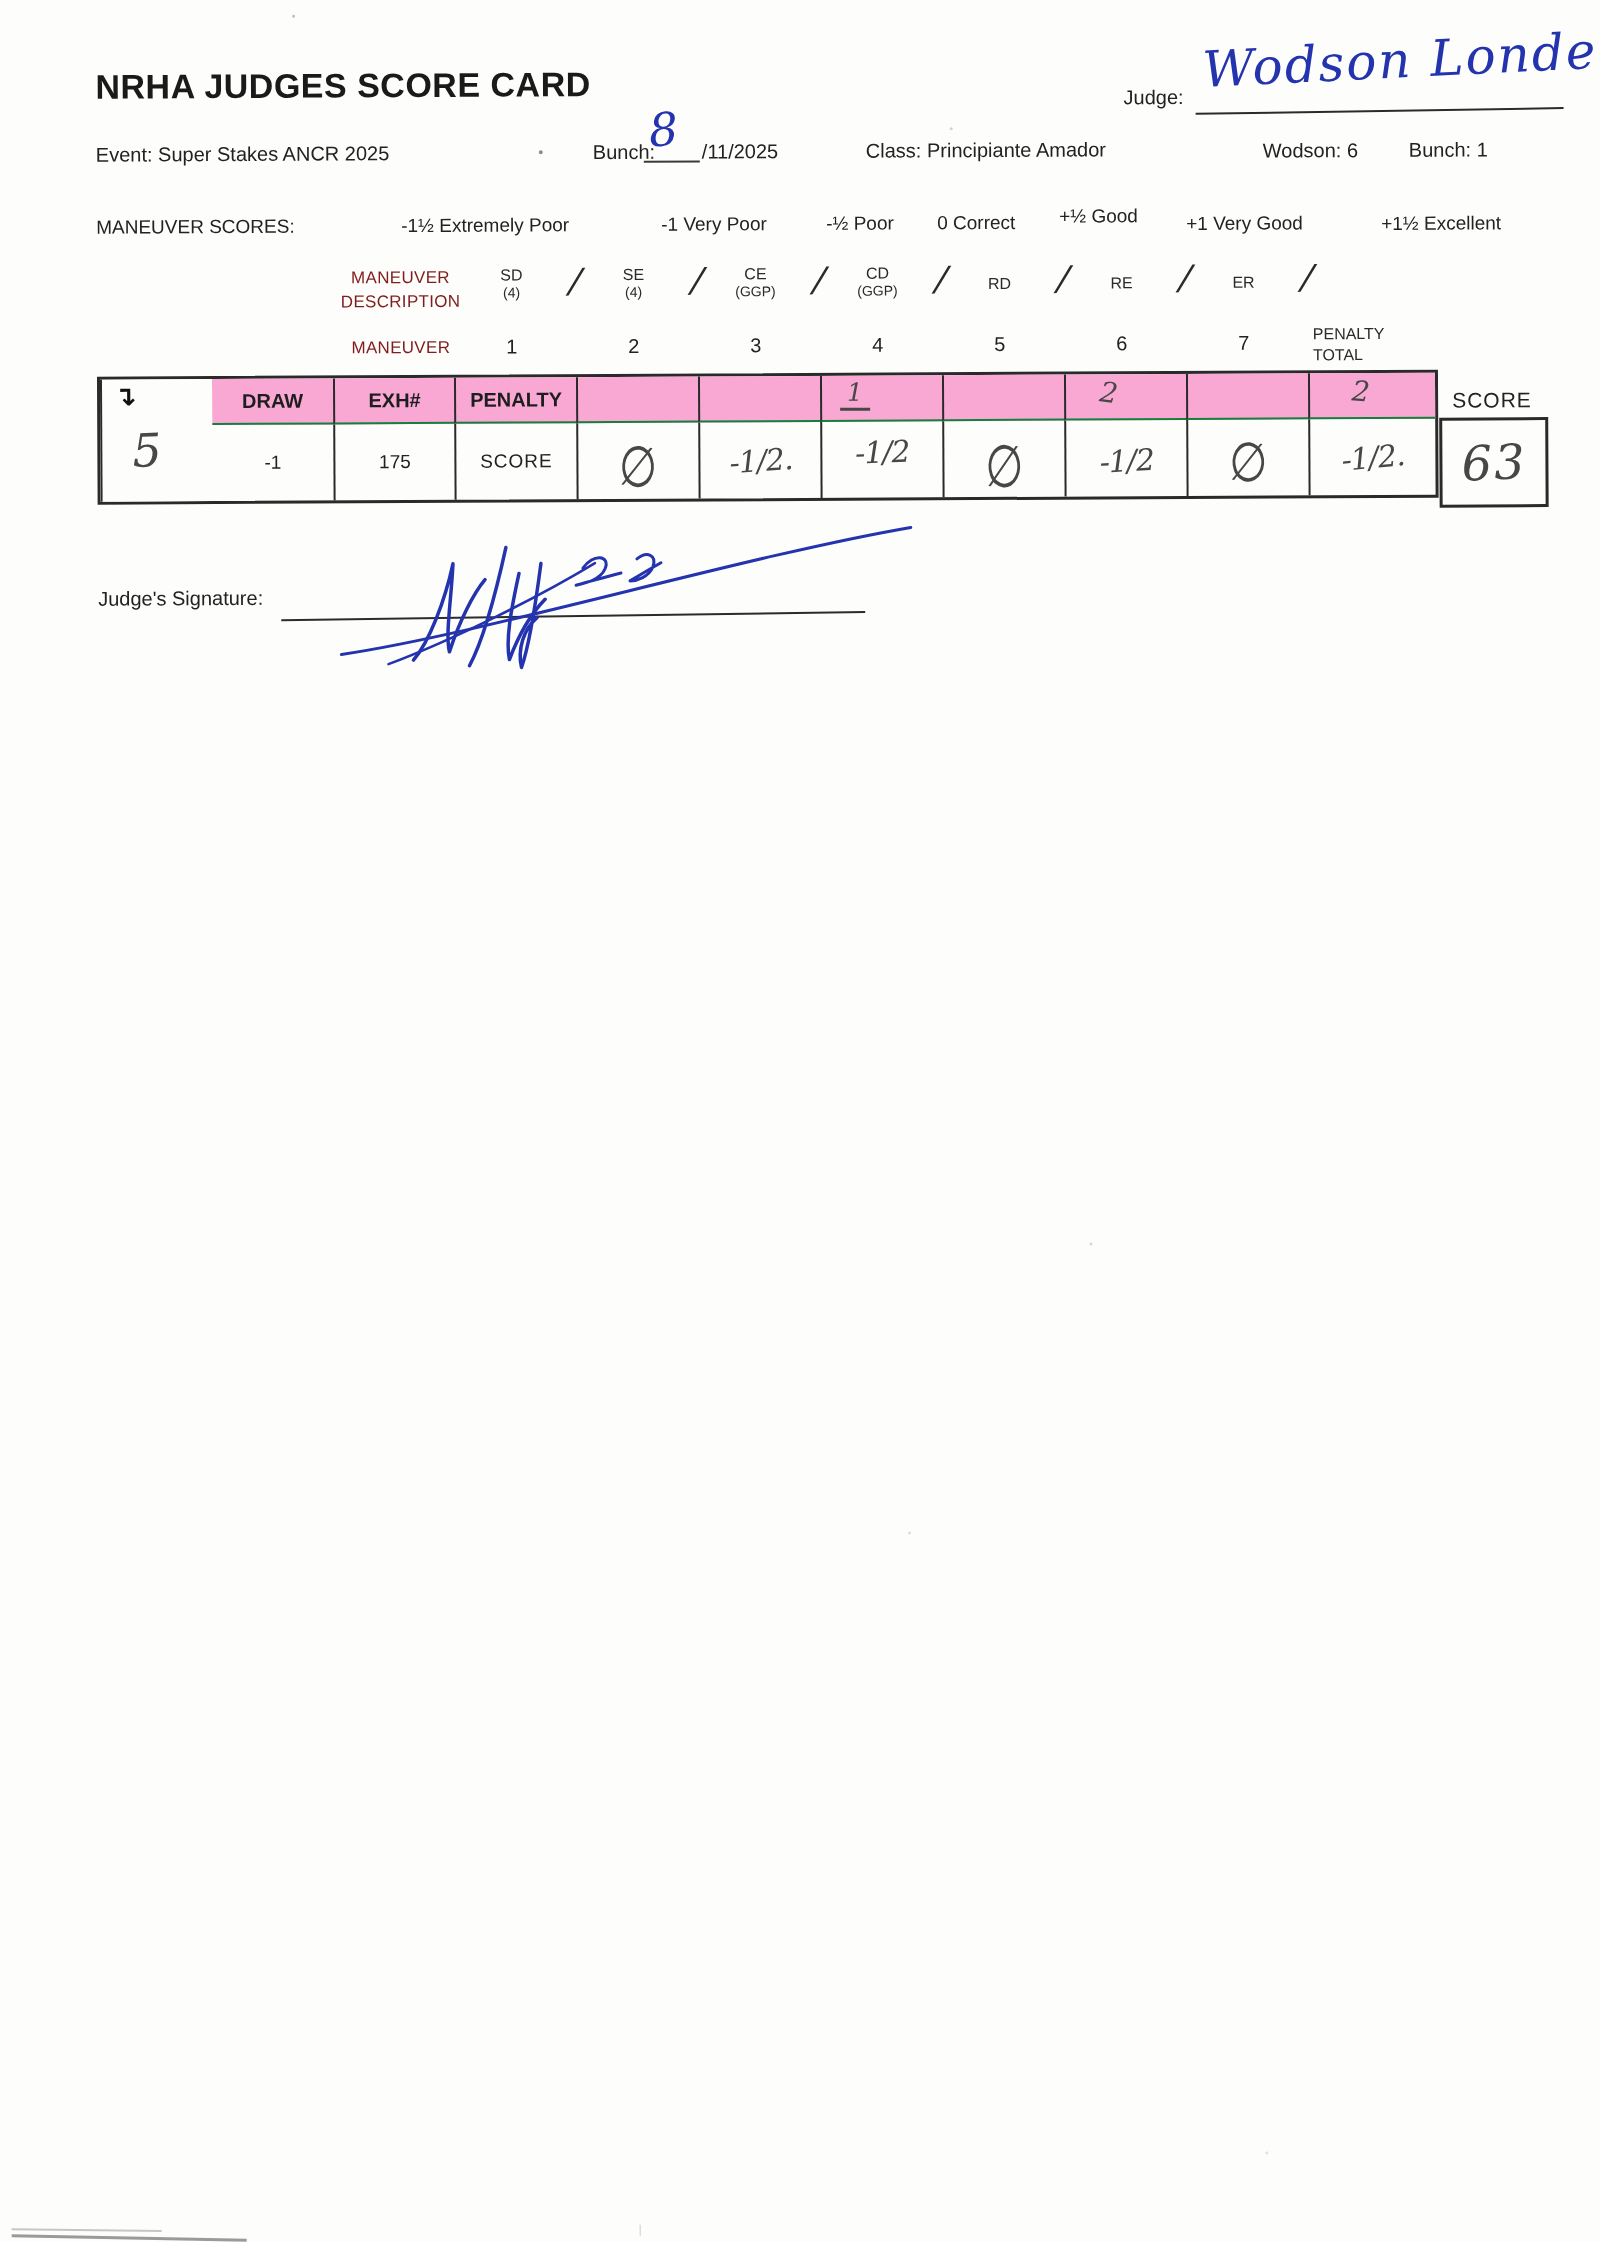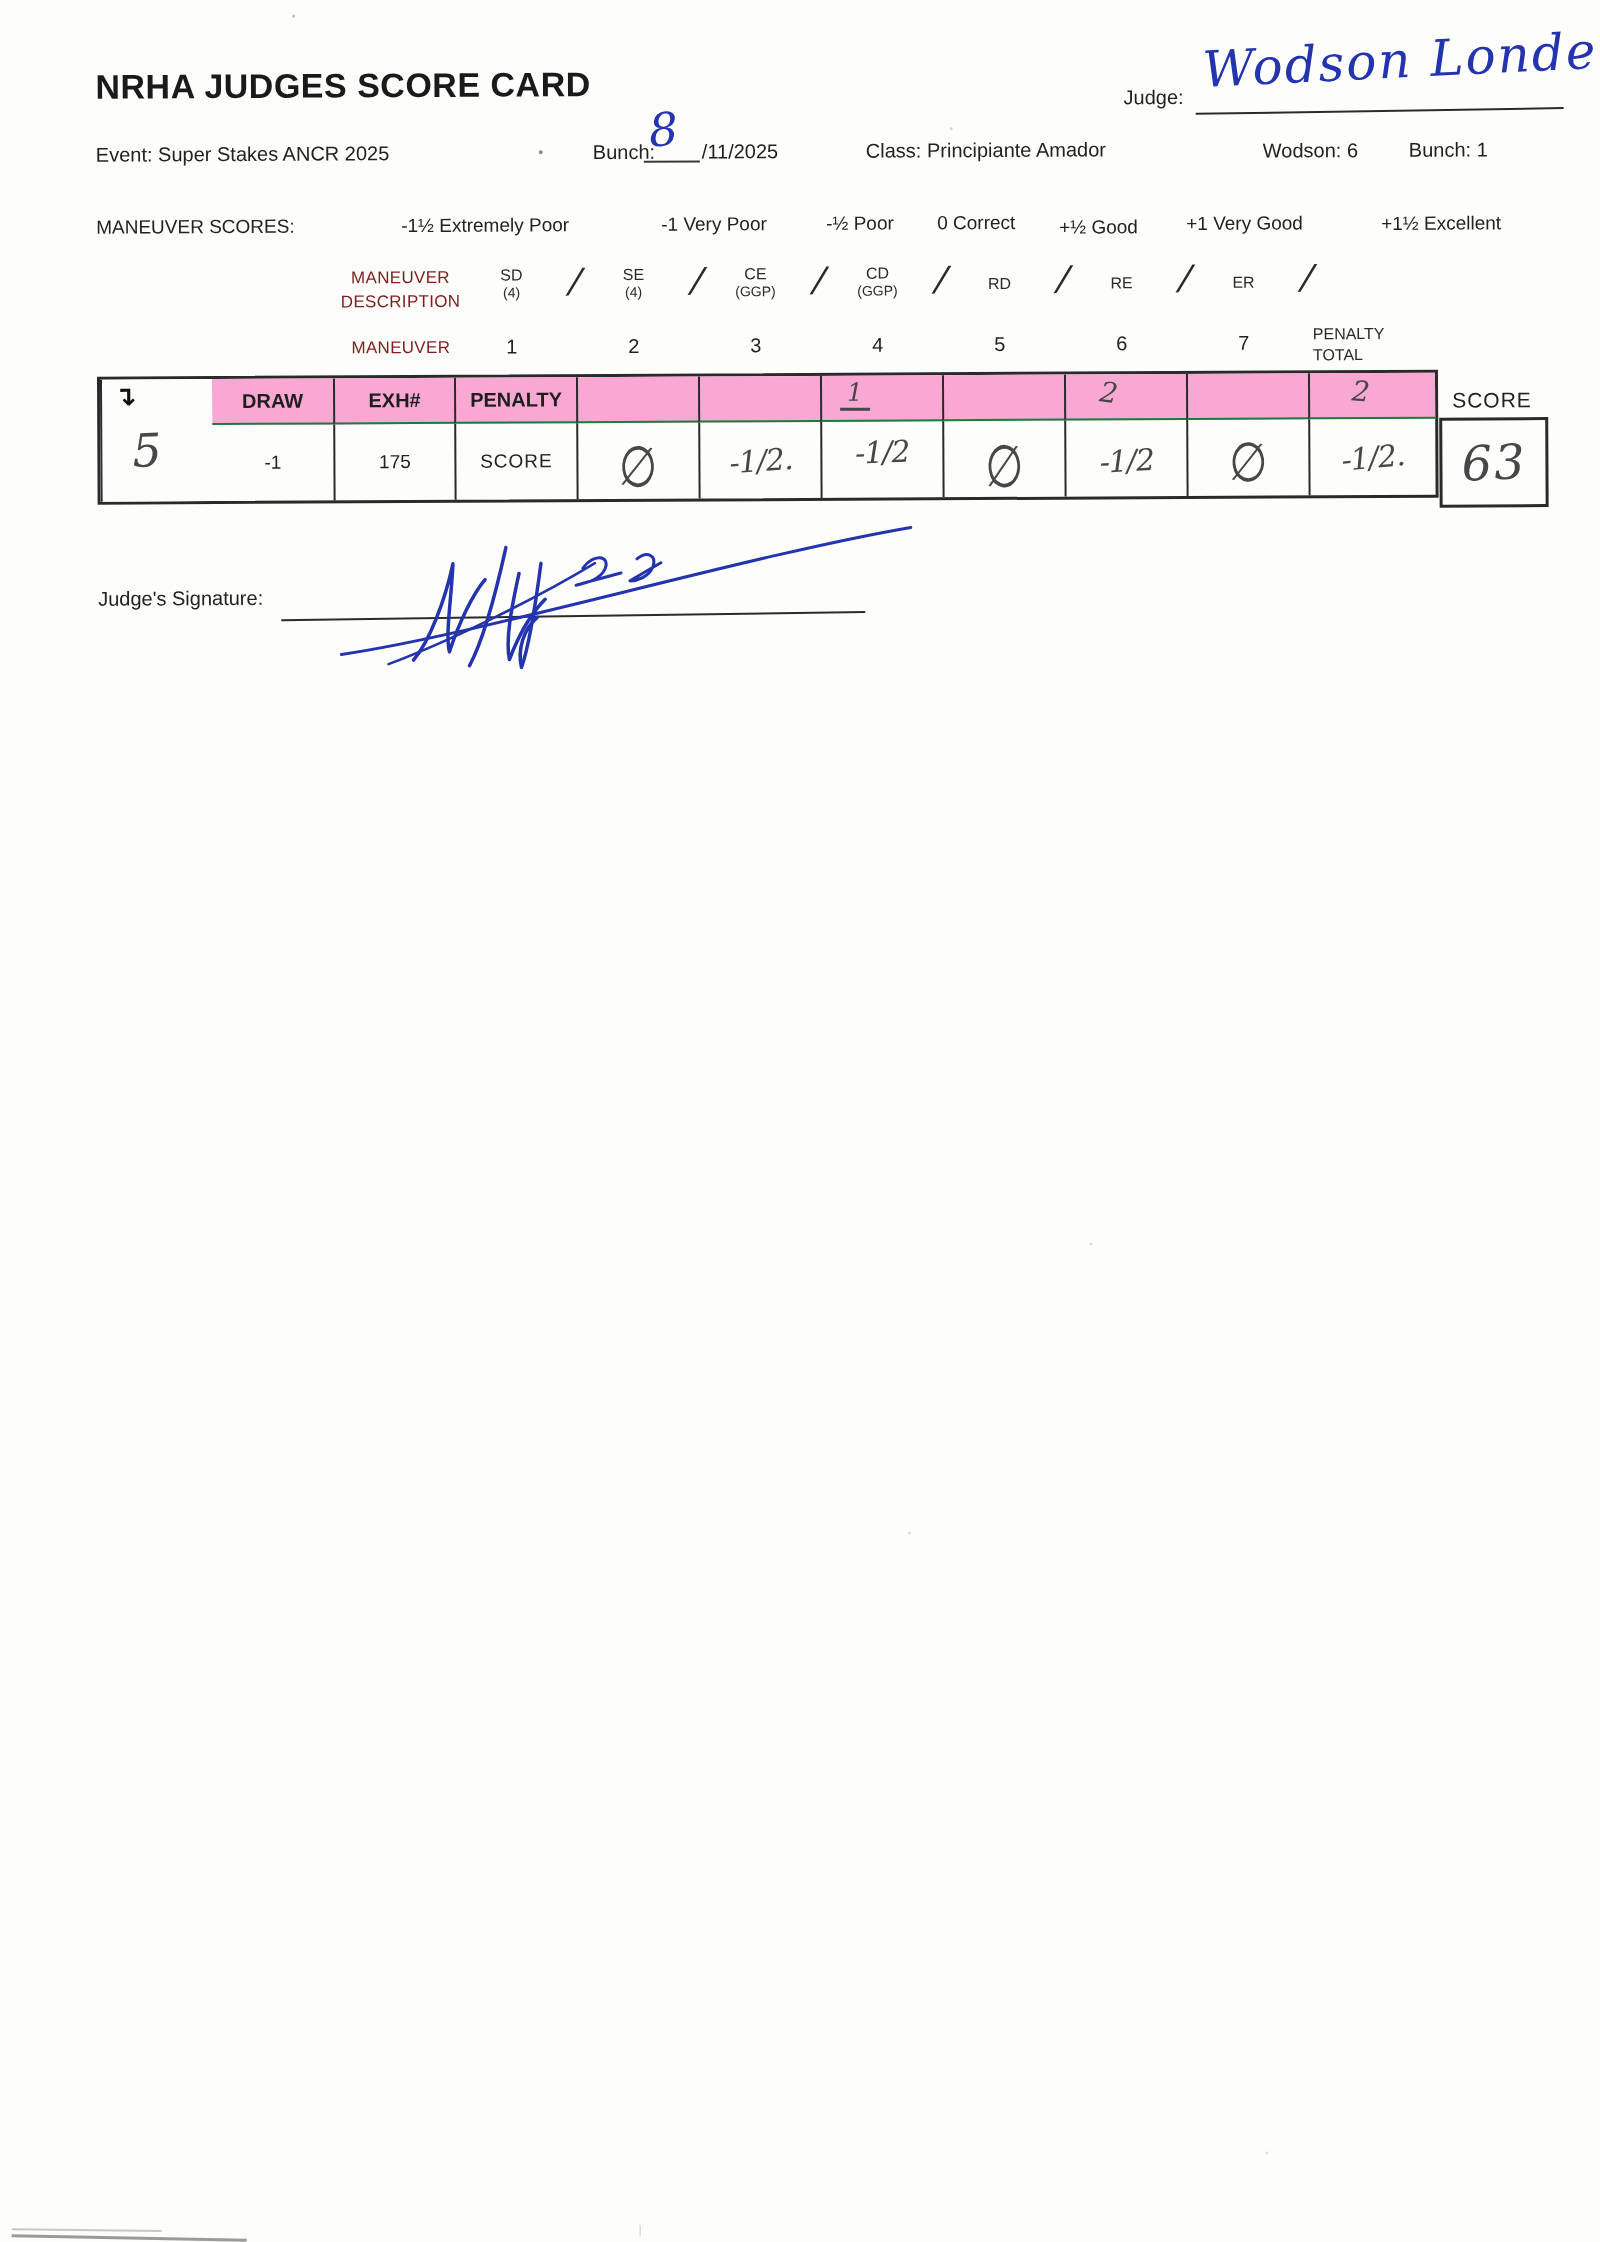--- a/index.html
+++ b/index.html
@@ -89,21 +89,21 @@
 
     <span class="abs lbl" style="left:1262px;top:142px;"><span>Wodson:</span>&nbsp;<span>6</span></span>
 
     <span class="abs lbl" style="left:1408px;top:142px;"><span>Bunch:</span>&nbsp;<span>1</span></span>
 
     <span class="abs legend-item" style="left:95px;top:213px;">MANEUVER SCORES:</span>
     <span class="abs legend-item" style="left:400px;top:213px;">-1½ Extremely Poor</span>
     <span class="abs legend-item" style="left:660px;top:213px;">-1 Very Poor</span>
     <span class="abs legend-item" style="left:825px;top:213px;">-½ Poor</span>
     <span class="abs legend-item" style="left:936px;top:213px;">0 Correct</span>
-    <span class="abs legend-item" style="left:1058px;top:218px;">+½ Good</span>
+    <span class="abs legend-item" style="left:1058px;top:207px;">+½ Good</span>
     <span class="abs legend-item" style="left:1185px;top:215px;">+1 Very Good</span>
     <span class="abs legend-item" style="left:1380px;top:216px;">+1½ Excellent</span>
 
     <div class="abs desc-label small-lbl" style="left:338px;top:264px;">
       <div>MANEUVER</div>
       <div>DESCRIPTION</div>
     </div>
     <div class="abs desc-cols" style="left:449px;top:264px;">
       <div class="desc-col">
         <div class="desc-code">SD</div>

